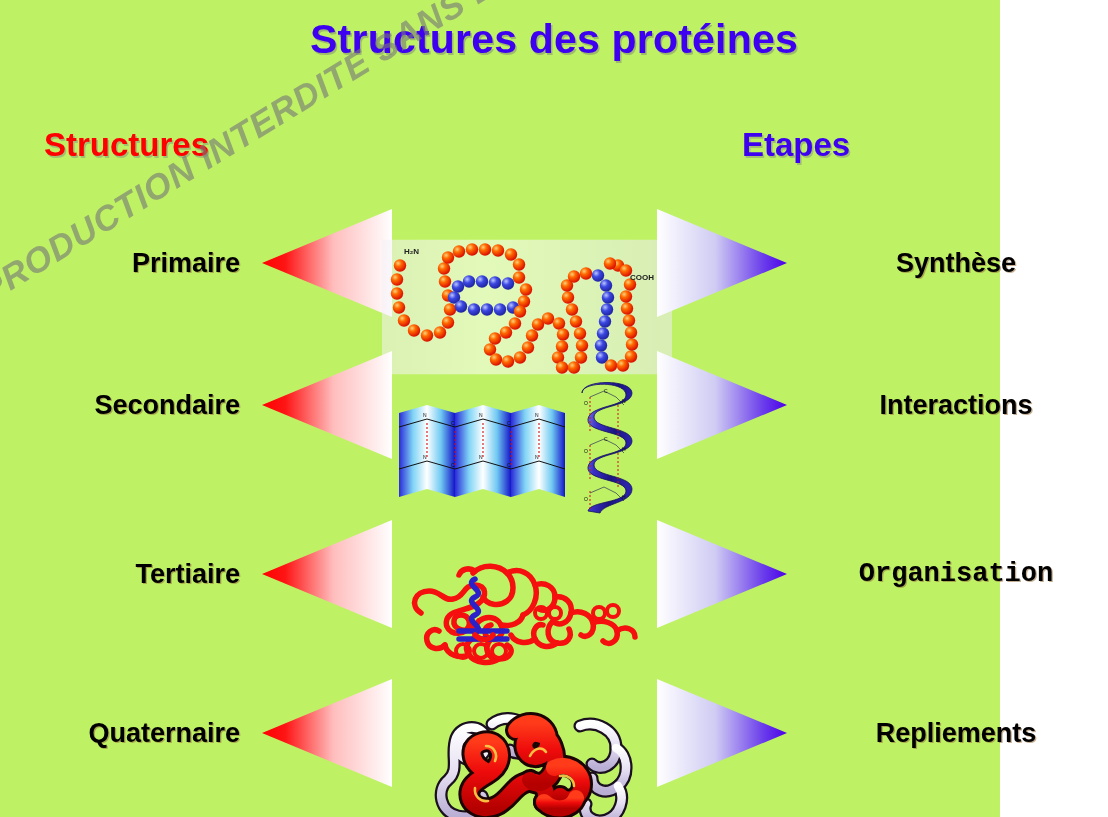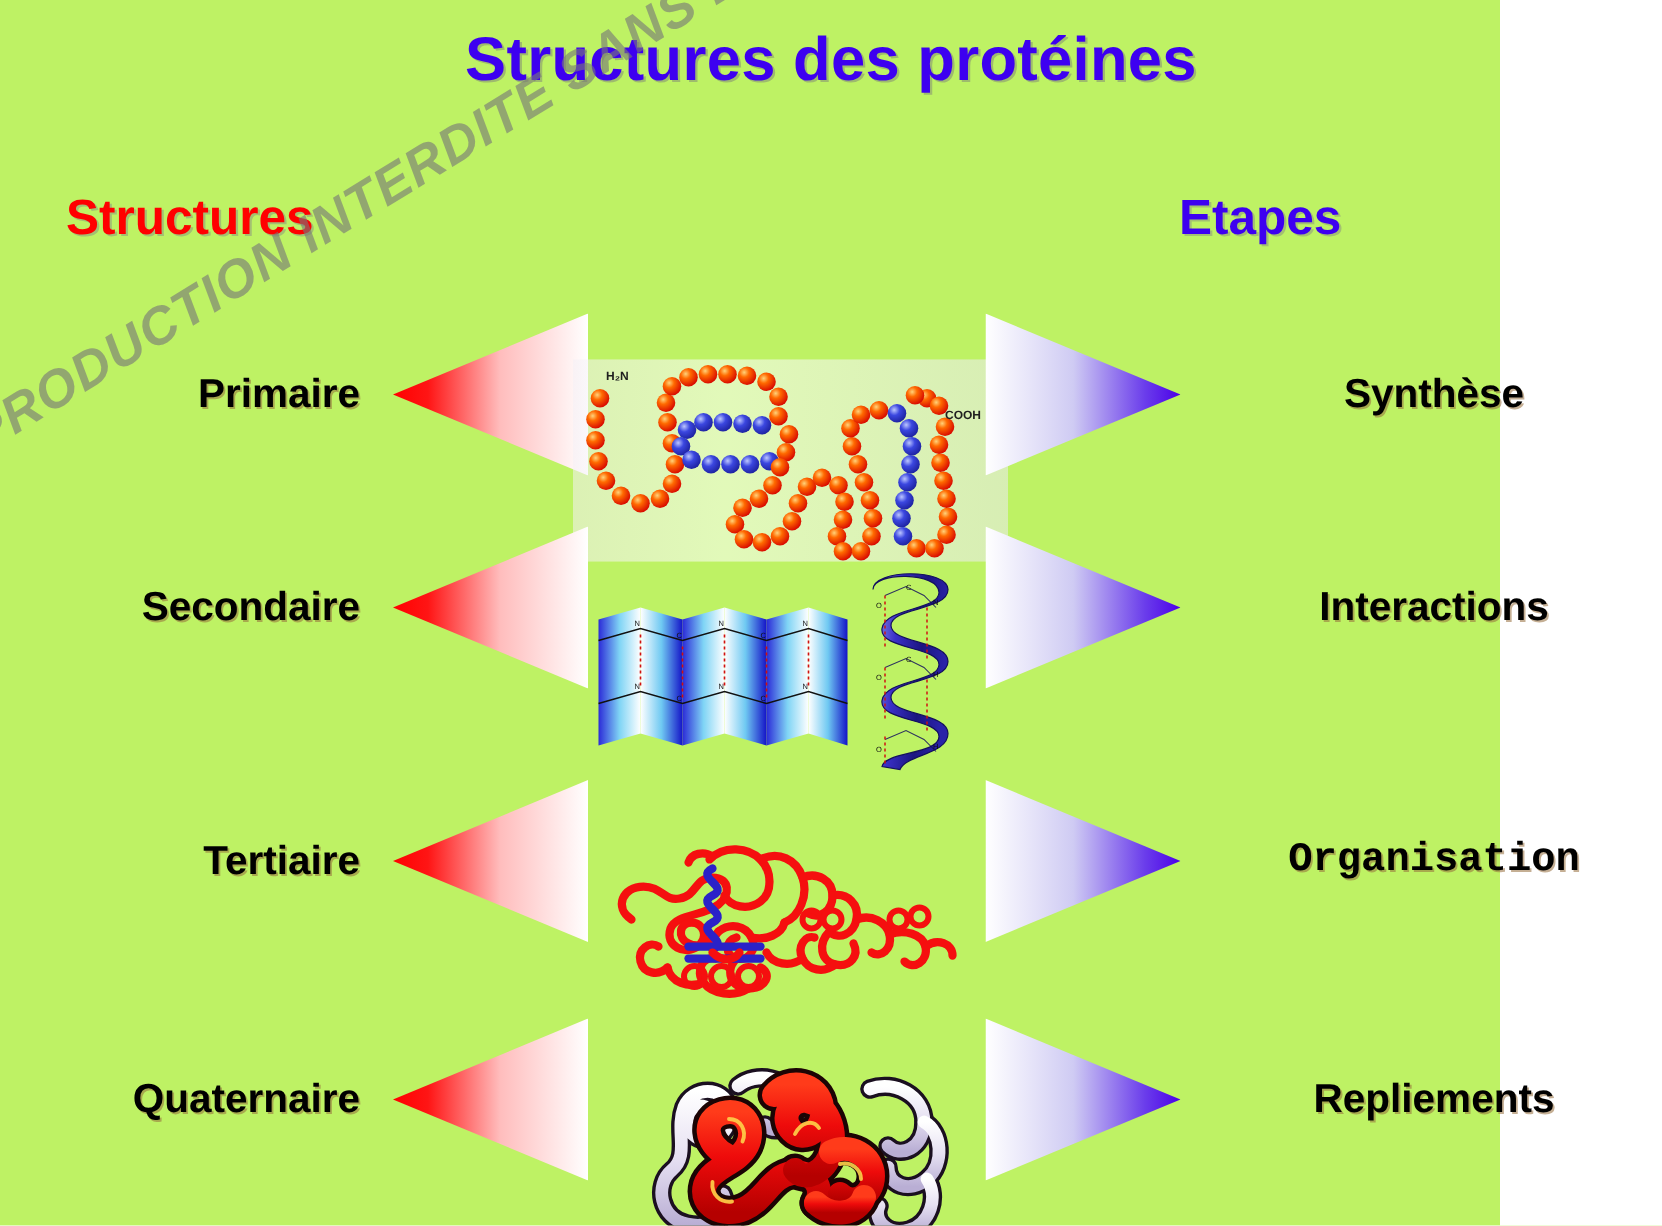--- a/index.html
+++ b/index.html
@@ -13,21 +13,21 @@
     position:absolute;left:0;top:16px;width:1108px;text-align:center;
     font-size:41px;font-weight:bold;color:#3D00F0;letter-spacing:.2px;
     text-shadow:1.5px 1.5px 0 rgba(120,120,120,.45);
   }
   #col-left-head{
     position:absolute;left:44px;top:126px;
     font-size:33px;font-weight:bold;color:#FF0000;
     text-shadow:1.5px 1.5px 0 rgba(130,130,130,.45);
   }
   #col-right-head{
-    position:absolute;left:786px;top:126px;
+    position:absolute;left:742px;top:126px;
     font-size:33px;font-weight:bold;color:#3D00F0;
     text-shadow:1.5px 1.5px 0 rgba(130,130,130,.45);
   }
 
   
   .row{position:absolute;left:0;width:1108px;height:0;}
 
   .label-left{
     position:absolute;right:0;width:250px;text-align:right;
     font-size:27px;font-weight:bold;color:#000;white-space:nowrap;

